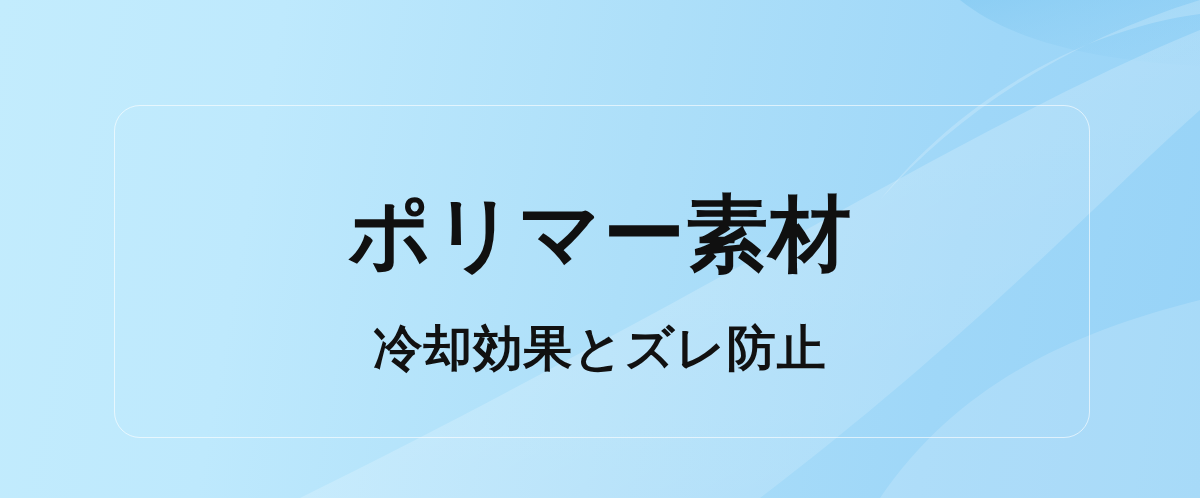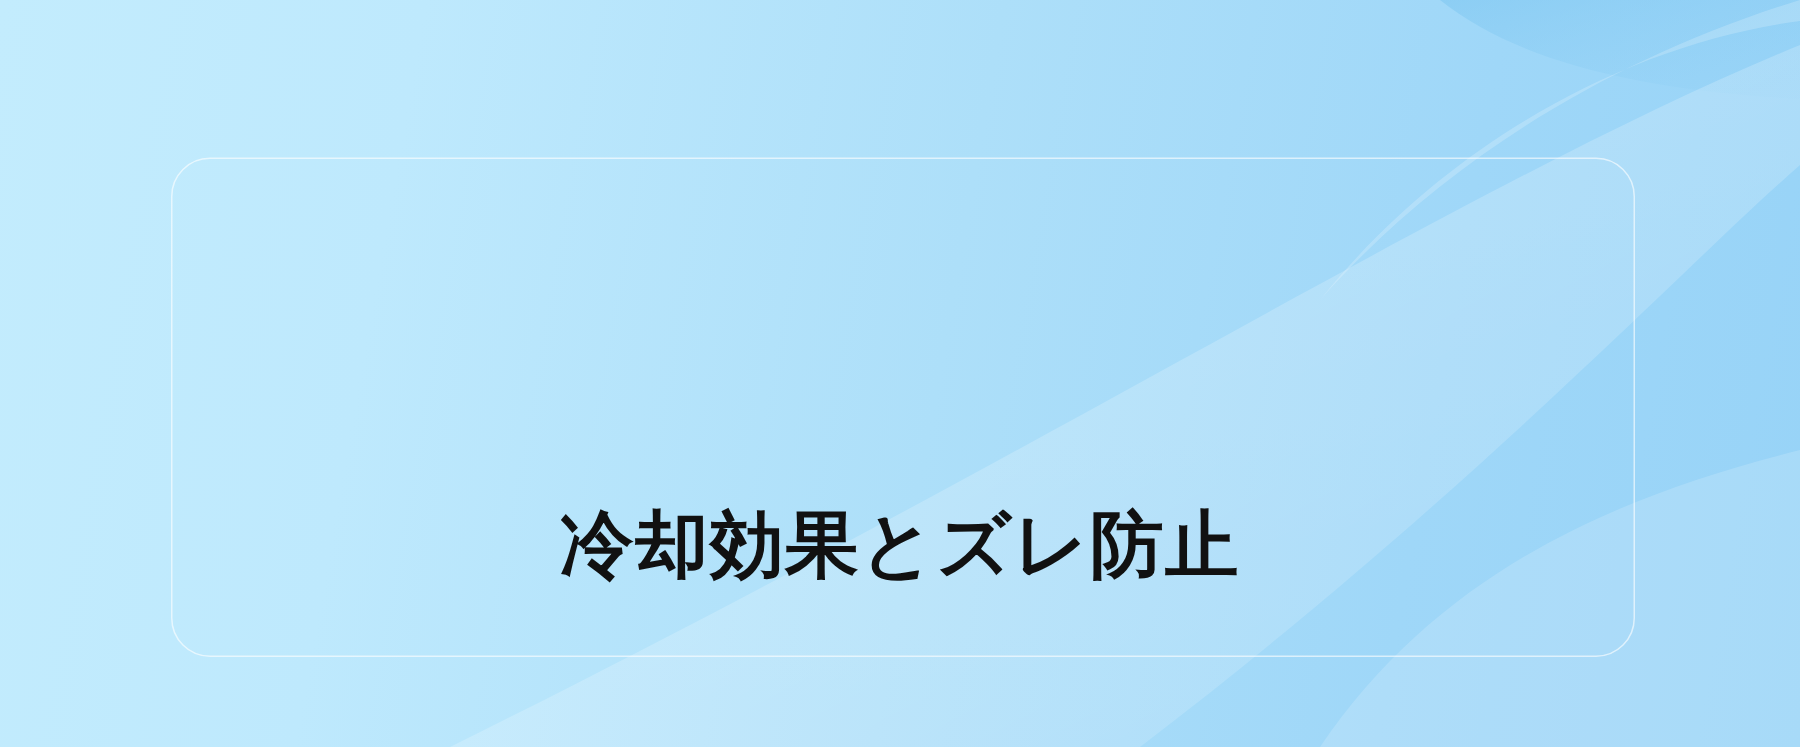--- a/index.html
+++ b/index.html
@@ -99,21 +99,21 @@
     font-weight: 700;
     line-height: 1.0;
     color: #101010;
     letter-spacing: 1px;
     white-space: nowrap;
   }
 
   
   .subhead {
     position: absolute;
-    top: 338px;
+    top: 322px;
     left: 0;
     width: 1200px;
     text-align: center;
     font-size: 49px;
     font-weight: 600;
     line-height: 1.1;
     color: #111111;
     letter-spacing: 1px;
     white-space: nowrap;
   }
@@ -142,16 +142,17 @@
 
       <path d="M 1200 300 C 1080 330 960 380 880 498 L 1200 498 Z" fill="#ffffff" fill-opacity="0.16"></path>
 
       <path d="M 1200 0 C 1070 40 960 110 880 200 C 960 100 1080 30 1200 14 Z" fill="#ffffff" fill-opacity="0.20"></path>
     </svg>
   </div>
 
   <div class="inner-frame"></div>
 
 
+  <div class="headline">ポリマー素材</div>
 
   <div class="subhead">冷却効果とズレ防止</div>
 
 </div>
 
 </body></html>

